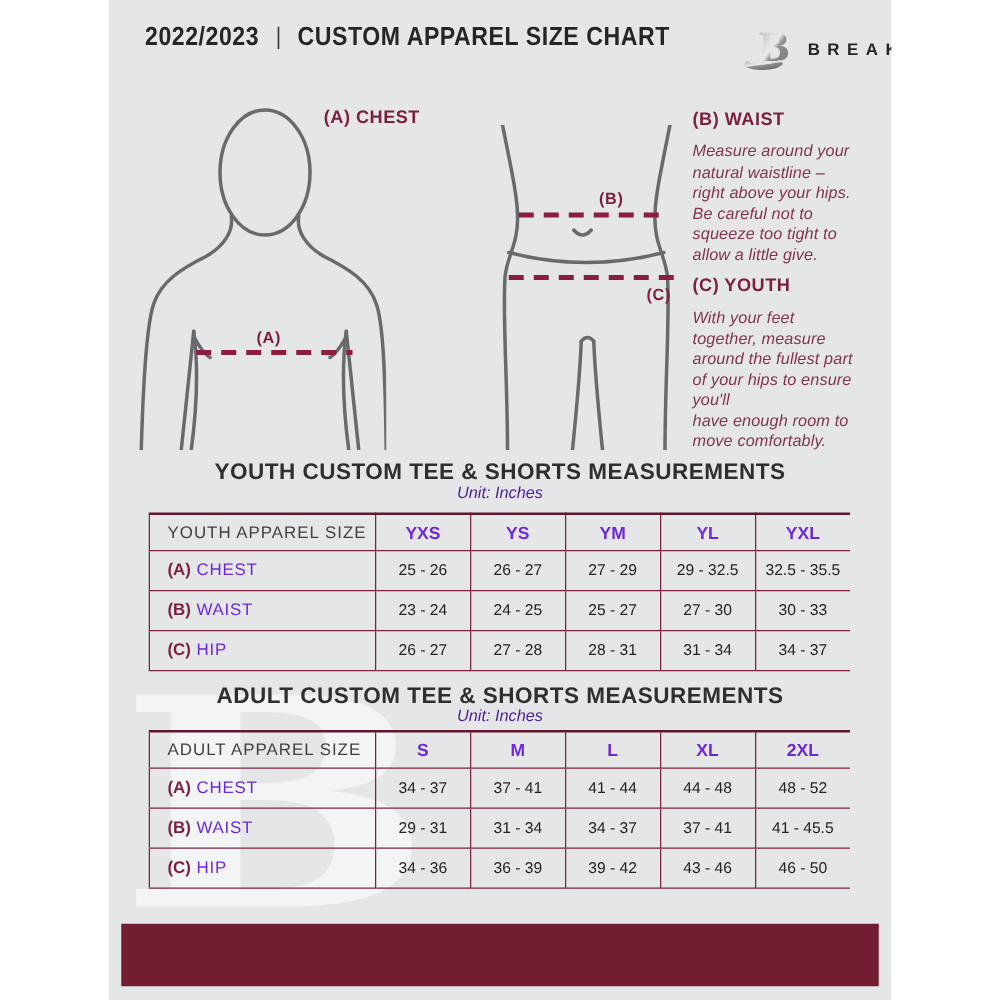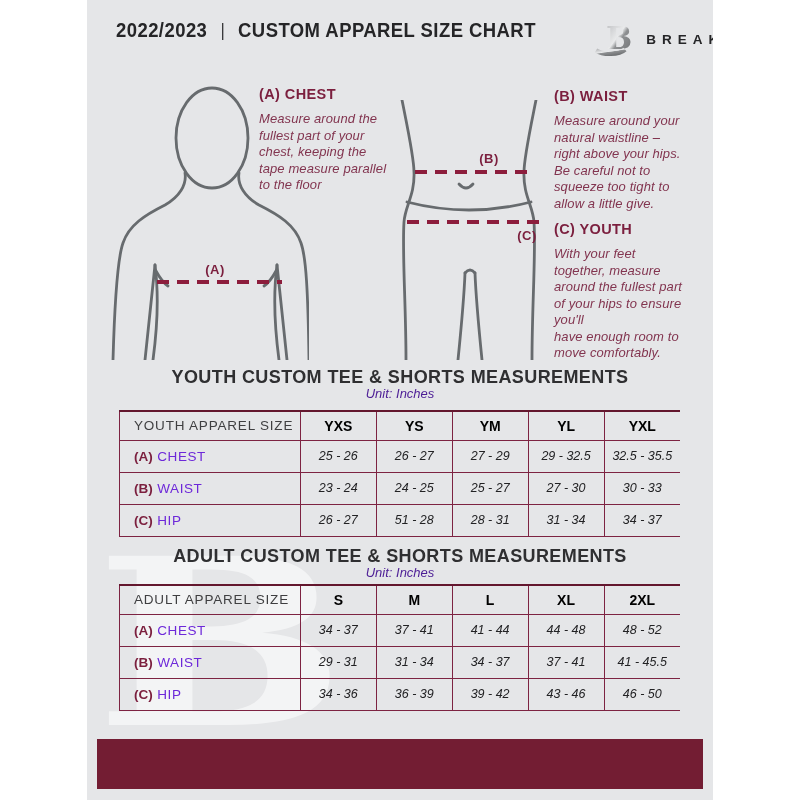--- a/index.html
+++ b/index.html
@@ -49,24 +49,24 @@
   .size-table{
     position:absolute;left:32px;width:561px;border-collapse:collapse;z-index:2;
     border-top:2px solid var(--maroon_dark);border-left:1px solid var(--maroon_line);padding-left:27px;
   }
   .size-table tr{border-bottom:1px solid var(--maroon_line);}
   .size-table td{border-left:1px solid var(--maroon_line);text-align:center;vertical-align:middle;}
   .size-table td:first-child{border-left:none;text-align:left;padding-left:14px;}
   .size-table tr.hdr td{height:29px;}
   .size-table tr.data td{height:32px;}
   .hdr-first{font-size:13.5px;color:#3f3f41;letter-spacing:.8px;font-weight:400;}
-  .hdr-size{font-size:14px;font-weight:bold;color:#000000;}
+  .hdr-size{font-size:14px;font-weight:bold;color:#6d28d9;}
   .row-pfx{font-weight:bold;color:var(--maroon);font-size:13.5px;}
   .row-lbl{color:#6d28d9;font-size:13.5px;letter-spacing:.6px;}
-  .cell-val{font-size:12.5px;color:#222224;font-style:italic;}
+  .cell-val{font-size:12.5px;color:#222224;}
   .youth-title{top:367px;} .youth-unit{top:386px;}
   .youth-table{top:410px;}
   .adult-title{top:546px;} .adult-unit{top:565px;}
   .adult-table{top:584px;}
   
   .watermark{
     position:absolute;left:8px;top:528px;z-index:1;
     font-family:"DejaVu Serif",serif;font-weight:bold;font-size:232px;line-height:1;
     color:rgba(255,255,255,.55);transform:scaleX(1.28);transform-origin:left top;
     user-select:none;pointer-events:none;
@@ -127,25 +127,20 @@
     <path class="fig-stroke" d="M76,173 C75,200 72,230 69,260"></path>
     <path class="fig-stroke" d="M86,173 C87,200 90,230 93,260"></path>
     <line class="dash-line" x1="26" y1="72" x2="143" y2="72"></line>
     <text class="marker-text" x="100" y="63" text-anchor="middle">(B)</text>
     <line class="dash-line" x1="18" y1="122" x2="152" y2="122"></line>
     <text class="marker-text" x="138" y="140" text-anchor="middle">(C)</text>
   </svg>
 
   <div class="guide-block chest-block">
     <div class="guide-heading">(A) CHEST</div>
-    <div class="guide-body">Measure around the
-fullest part of your
-chest, keeping the
-tape measure parallel
-to the floor</div>
   </div>
   <div class="guide-block waist-block">
     <div class="guide-heading">(B) WAIST</div>
     <div class="guide-body">Measure around your
 natural waistline –
 right above your hips.
 Be careful not to
 squeeze too tight to
 allow a little give.</div>
   </div>
@@ -194,21 +189,21 @@
       <td><span class="row-pfx">(B)</span> <span class="row-lbl">WAIST</span></td>
       <td class="cell-val">23 - 24</td>
       <td class="cell-val">24 - 25</td>
       <td class="cell-val">25 - 27</td>
       <td class="cell-val">27 - 30</td>
       <td class="cell-val">30 - 33</td>
     </tr>
     <tr class="data">
       <td><span class="row-pfx">(C)</span> <span class="row-lbl">HIP</span></td>
       <td class="cell-val">26 - 27</td>
-      <td class="cell-val">51 - 28</td>
+      <td class="cell-val">27 - 28</td>
       <td class="cell-val">28 - 31</td>
       <td class="cell-val">31 - 34</td>
       <td class="cell-val">34 - 37</td>
     </tr>
   </tbody>
     </table>
 
   <div class="tbl-title adult-title">ADULT CUSTOM TEE &amp; SHORTS MEASUREMENTS</div>
   <div class="tbl-unit adult-unit">Unit: Inches</div>
   <table class="size-table adult-table">

